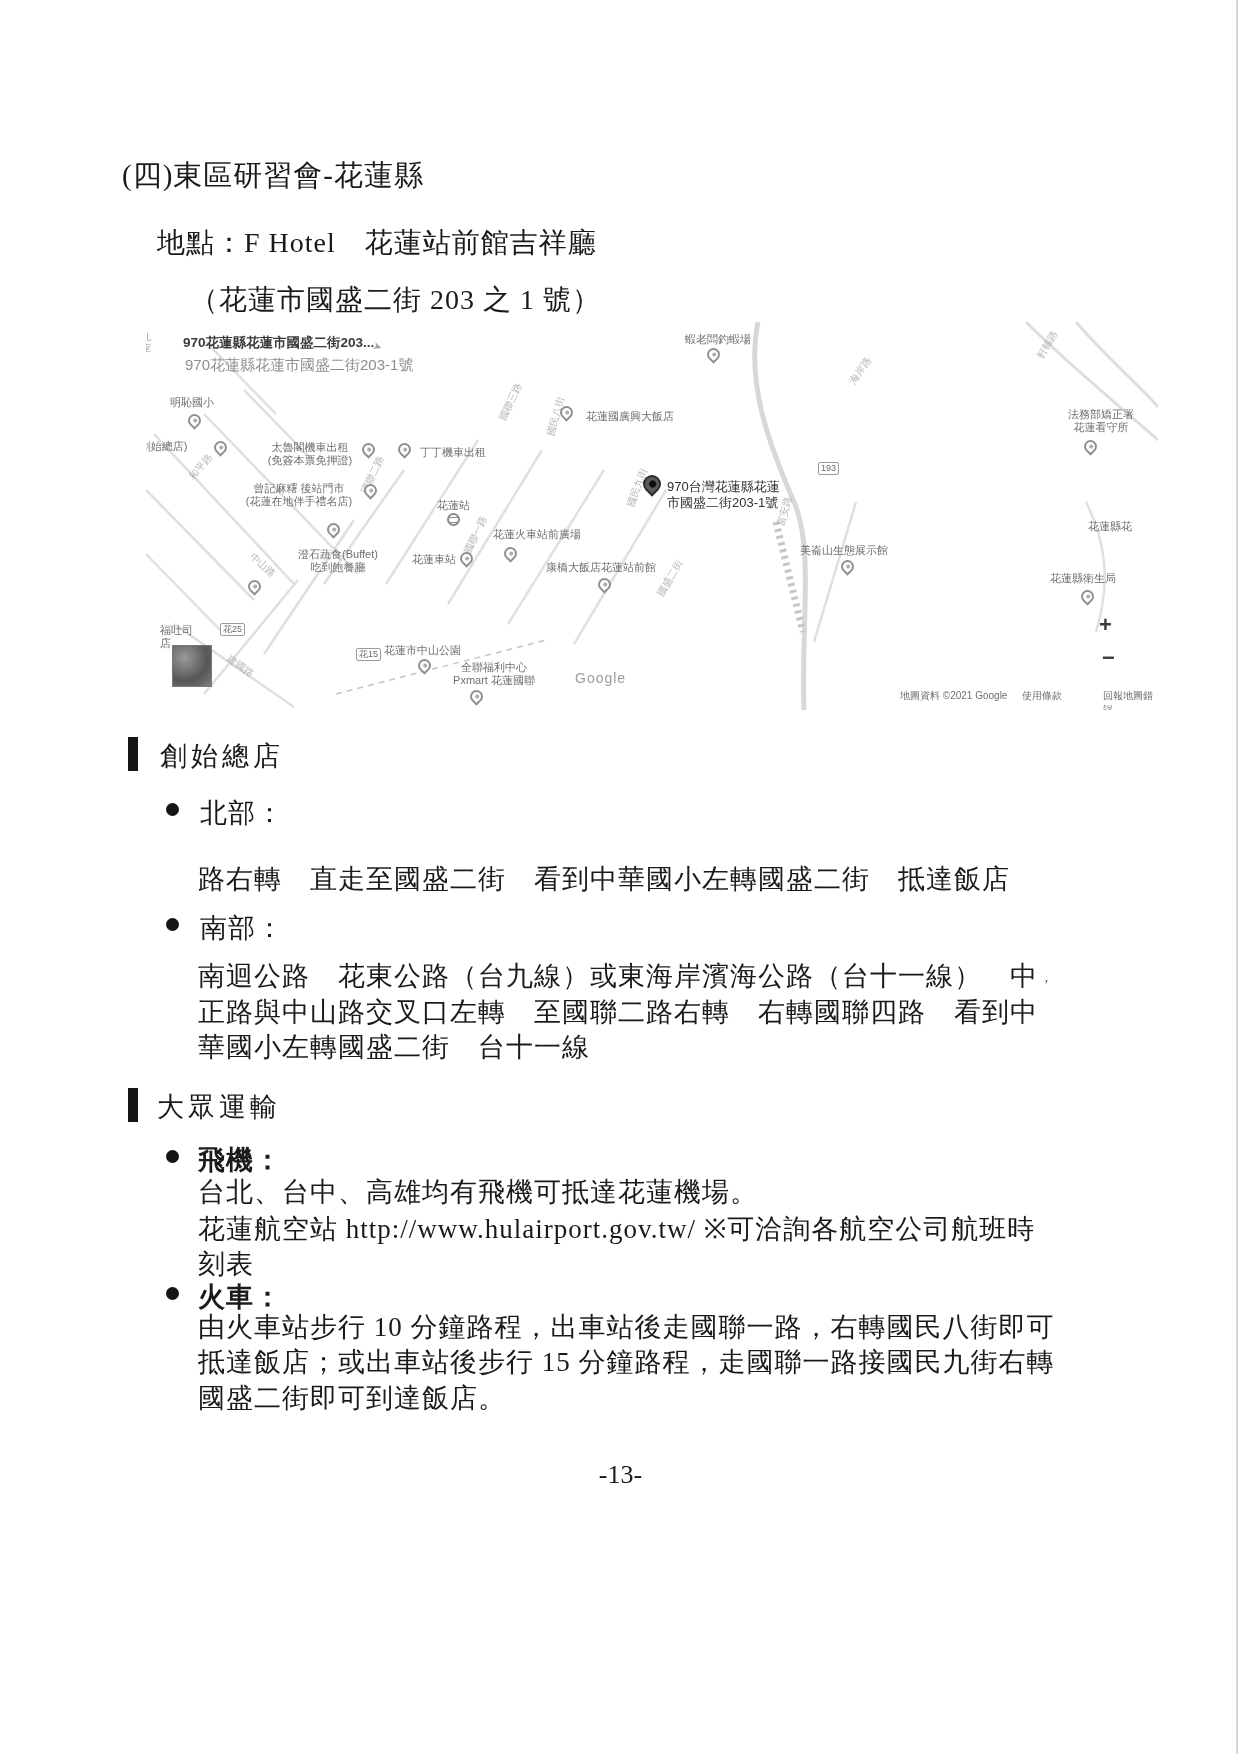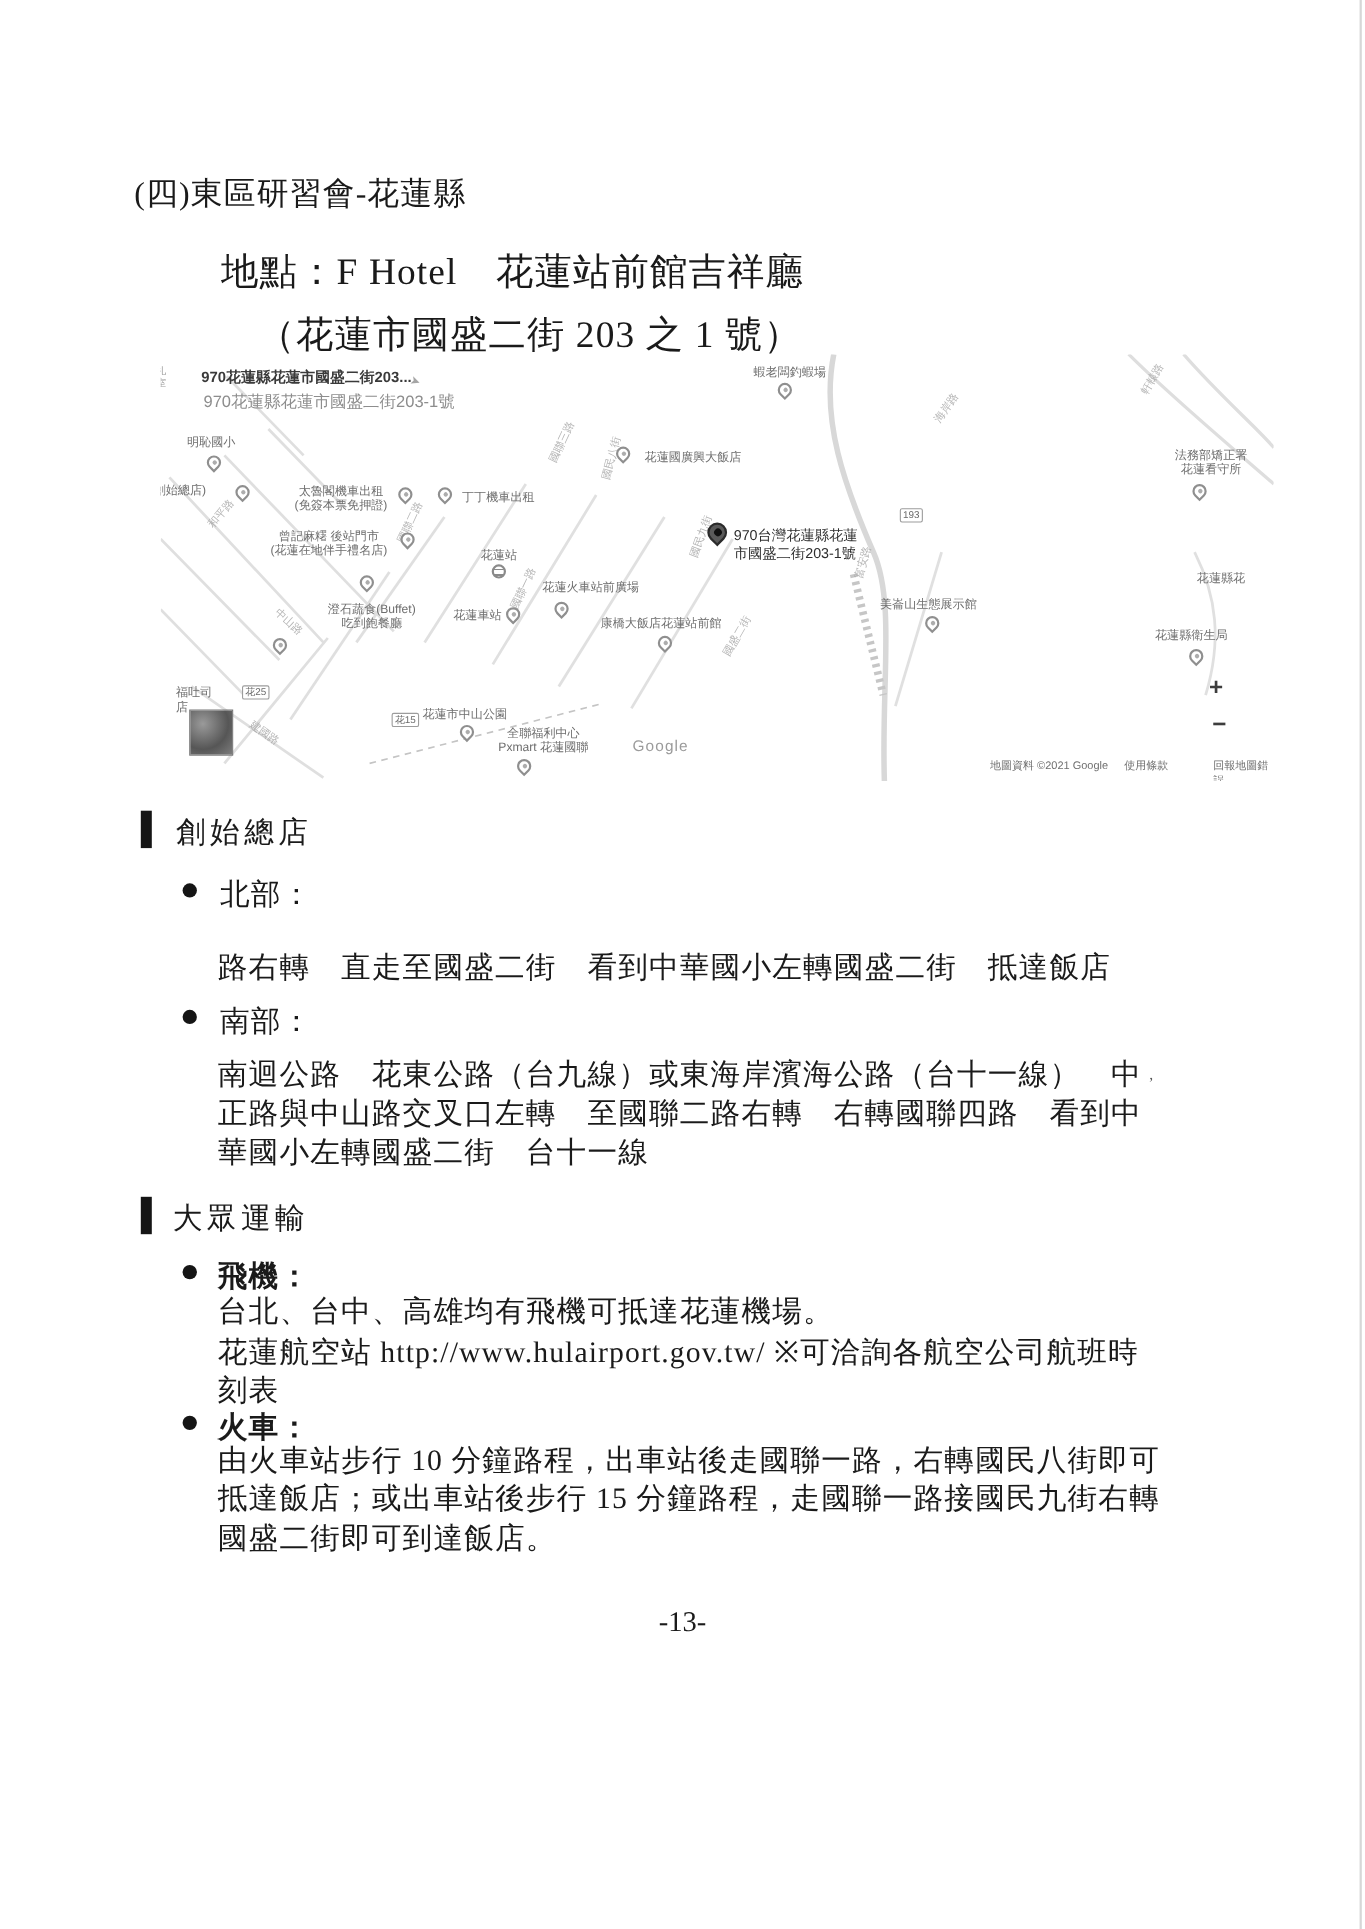--- a/index.html
+++ b/index.html
@@ -1,20 +1,20 @@
 <!DOCTYPE html>
 <html><head>
 <meta charset="utf-8">
 <style>
   html,body{margin:0;padding:0;background:#e8e8e8;}
   .page{position:relative;width:1241px;height:1754px;background:#ffffff;overflow:hidden;
         font-family:"Liberation Serif","DejaVu Serif",serif;color:#1a1a1a;}
   .abs{position:absolute;}
   .h1{font-size:29px;letter-spacing:1px;}
-  .h2{font-size:34px;letter-spacing:1px;margin-left:44px;}
+  .h2{font-size:28px;letter-spacing:1px;}
   .body-line{font-size:27px;letter-spacing:1px;white-space:nowrap;}
   .b{font-weight:bold;}
   .secbar{position:absolute;width:10px;height:34px;background:#151515;}
   .sectitle{font-size:27px;letter-spacing:4px;}
   .blt{position:absolute;width:13px;height:13px;border-radius:50%;background:#151515;}
   .footer{position:absolute;left:0;right:0;text-align:center;font-size:26px;}
 
   
   .map{position:absolute;left:146px;top:322px;width:1012px;height:388px;overflow:hidden;
        font-family:"Liberation Sans","DejaVu Sans",sans-serif;}
@@ -132,21 +132,21 @@
     <div class="m-label ctr" style="left:92px;top:160px;width:122px;">曾記麻糬 後站門市
 (花蓮在地伴手禮名店)</div>
     <span class="pin" style="left:218px;top:162px;"></span>
 
     <div class="m-label" style="left:291px;top:177px;">花蓮站</div>
     <span class="rail" style="left:301px;top:191px;"></span>
 
     <div class="m-label" style="left:306px;top:206px;margin-left:41px;">花蓮火車站前廣場</div>
     <span class="pin" style="left:358px;top:225px;"></span>
 
-    <div class="m-label" style="left:266px;top:232px;">花蓮車站</div>
+    <div class="m-label" style="left:266px;top:232px;font-family:Liberation Mono, monospace;">花蓮車站</div>
     <span class="pin" style="left:314px;top:230px;"></span>
 
     <span class="pin" style="left:181px;top:201px;"></span>
     <div class="m-label ctr" style="left:137px;top:226px;width:110px;">澄石蔬食(Buffet)
 吃到飽餐廳</div>
 
     <div class="m-label" style="left:400px;top:239px;">康橋大飯店花蓮站前館</div>
     <span class="pin" style="left:452px;top:256px;"></span>
 
     <div class="m-label" style="left:654px;top:222px;">美崙山生態展示館</div>

